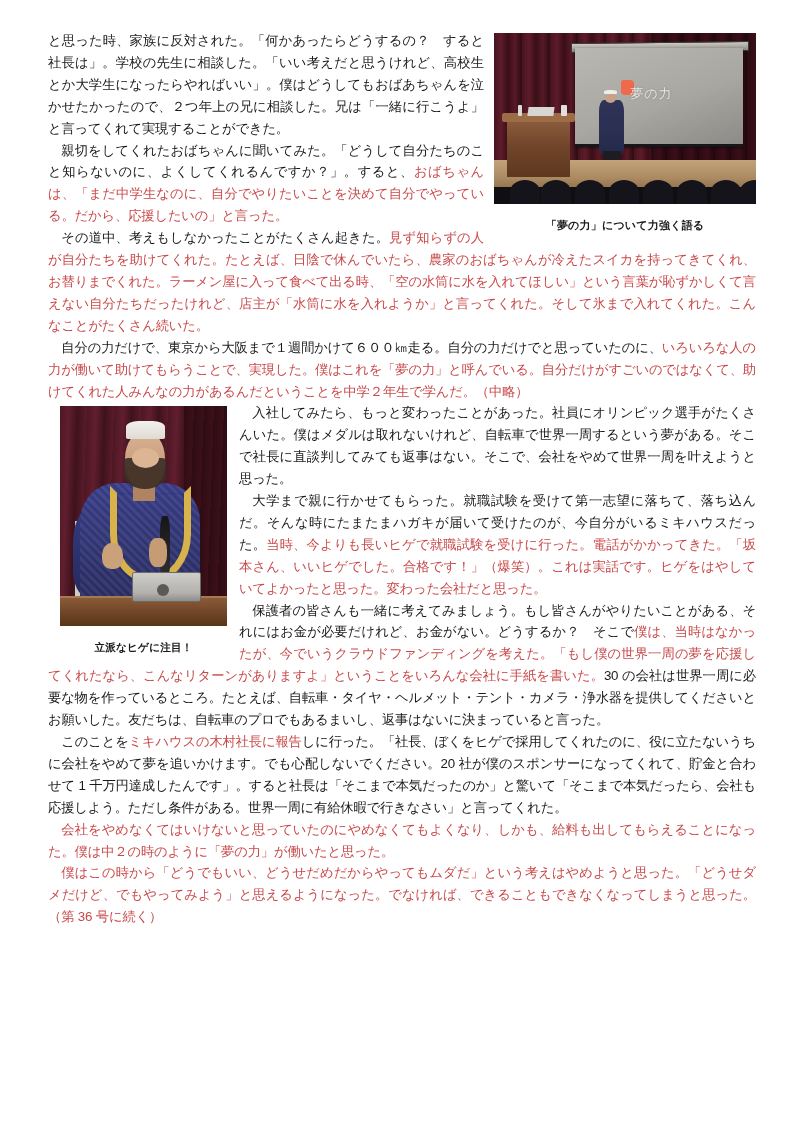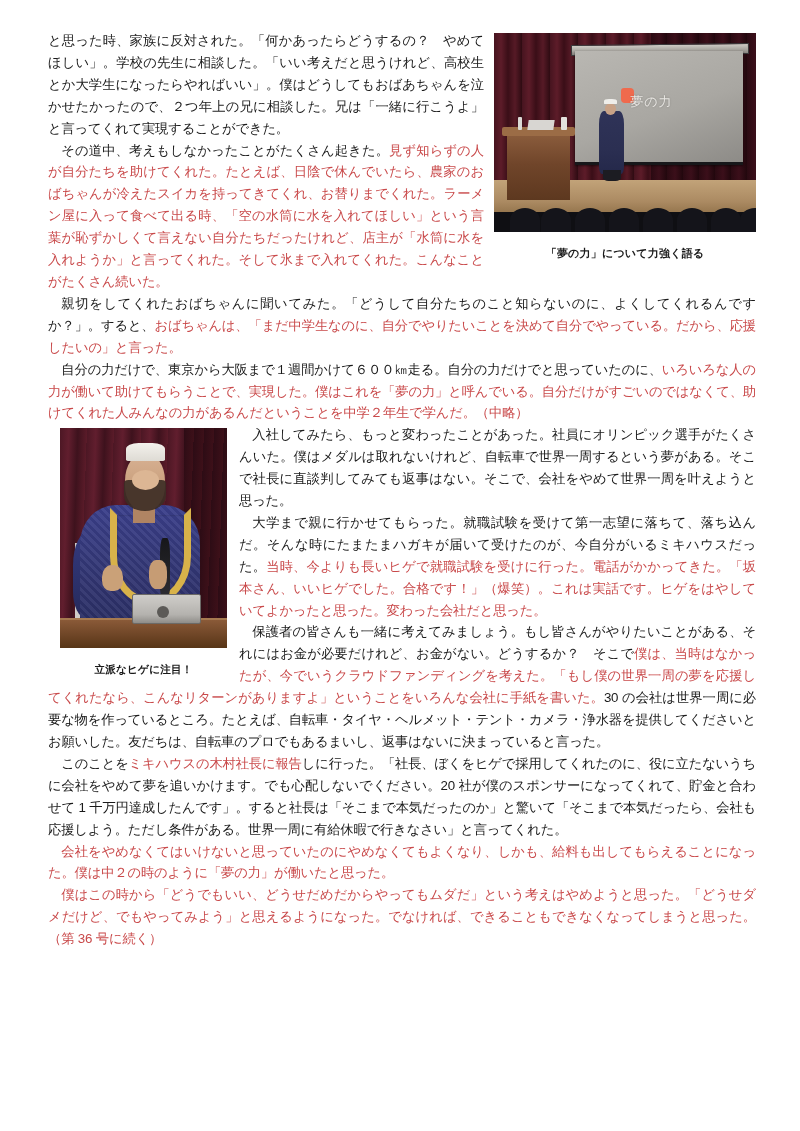--- a/index.html
+++ b/index.html
@@ -70,21 +70,21 @@
     text-indent: 0;
   }
   .fig-caption.cap-wide { font-size: 11px; }
 
   
   .photo {
     position: relative;
     overflow: hidden;
     background: #2a1018;
   }
-  .photo-1 { height: 199px; }
+  .photo-1 { height: 171px; }
   .photo-2 { height: 220px; }
 
   
   .p1-curtain {
     position: absolute; left: 0; top: 0; right: 0; height: 74%;
     background:
       repeating-linear-gradient(90deg,
         #46141f 0px, #5d1c29 7px, #3a0e17 14px, #561a26 21px, #2e0b12 28px),
       #43121d;
   }
@@ -349,29 +349,29 @@
           <div class="p1-head" style="left:57%"></div>
           <div class="p1-head" style="left:70%"></div>
           <div class="p1-head" style="left:83%"></div>
           <div class="p1-head" style="left:94%"></div>
         </div>
       </div>
       <figcaption class="fig-caption cap-wide">「夢の力」について力強く語る</figcaption>
     </figure>
 
     <p class="para no-indent">
-      <span class="blk">と思った時、家族に反対された。「何かあったらどうするの？　やめてほしい」。学校の先生に相談した。「いい考えだと思うけれど、高校生とか大学生になったらやればいい」。僕はどうしてもおばあちゃんを泣かせたかったので、２つ年上の兄に相談した。兄は「一緒に行こうよ」と言ってくれて実現することができた。</span>
+      <span class="blk">と思った時、家族に反対された。「何かあったらどうするの？　すると社長は」。学校の先生に相談した。「いい考えだと思うけれど、高校生とか大学生になったらやればいい」。僕はどうしてもおばあちゃんを泣かせたかったので、２つ年上の兄に相談した。兄は「一緒に行こうよ」と言ってくれて実現することができた。</span>
+    </p>
+
+    <p class="para">
+      <span class="blk">親切をしてくれたおばちゃんに聞いてみた。「どうして自分たちのこと知らないのに、よくしてくれるんですか？」。すると、</span><span class="red">おばちゃんは、「まだ中学生なのに、自分でやりたいことを決めて自分でやっている。だから、応援したいの」と言った。</span>
     </p>
 
     <p class="para">
       <span class="blk">その道中、考えもしなかったことがたくさん起きた。</span><span class="red">見ず知らずの人が自分たちを助けてくれた。たとえば、日陰で休んでいたら、農家のおばちゃんが冷えたスイカを持ってきてくれ、お替りまでくれた。ラーメン屋に入って食べて出る時、「空の水筒に水を入れてほしい」という言葉が恥ずかしくて言えない自分たちだったけれど、店主が「水筒に水を入れようか」と言ってくれた。そして氷まで入れてくれた。こんなことがたくさん続いた。</span>
-    </p>
-
-    <p class="para">
-      <span class="blk">親切をしてくれたおばちゃんに聞いてみた。「どうして自分たちのこと知らないのに、よくしてくれるんですか？」。すると、</span><span class="red">おばちゃんは、「まだ中学生なのに、自分でやりたいことを決めて自分でやっている。だから、応援したいの」と言った。</span>
     </p>
 
     <p class="para">
       <span class="blk">自分の力だけで、東京から大阪まで１週間かけて６００㎞走る。自分の力だけでと思っていたのに、</span><span class="red">いろいろな人の力が働いて助けてもらうことで、実現した。僕はこれを「夢の力」と呼んでいる。自分だけがすごいのではなくて、助けてくれた人みんなの力があるんだということを中学２年生で学んだ。（中略）</span>
     </p>
 
     <figure class="figure fig-left">
       <div class="photo photo-2">
         <div class="p2-bg"></div>
         <div class="p2-bg-right"></div>

